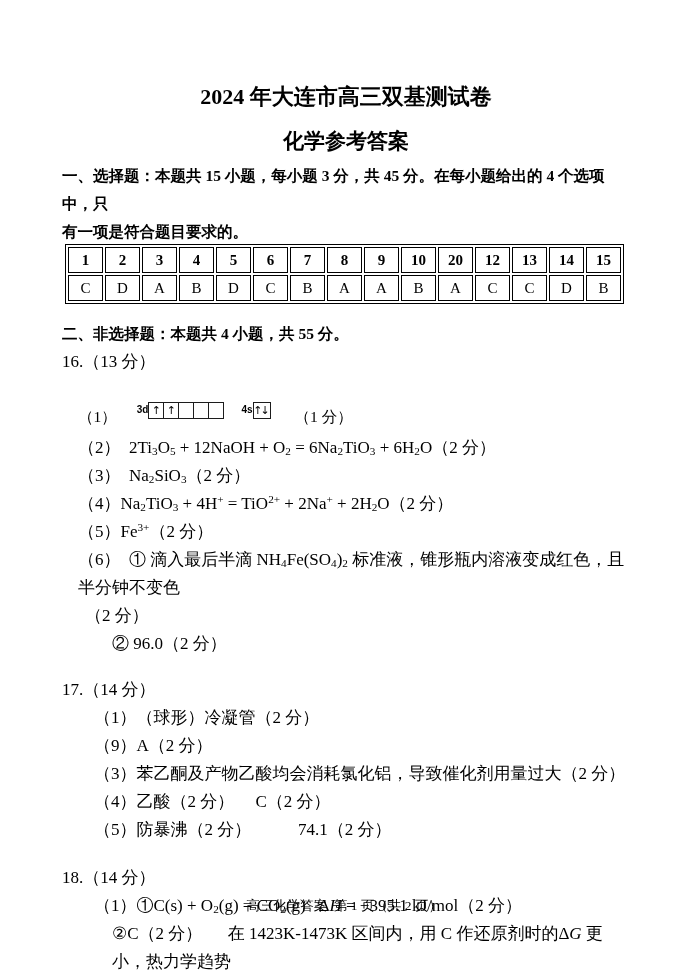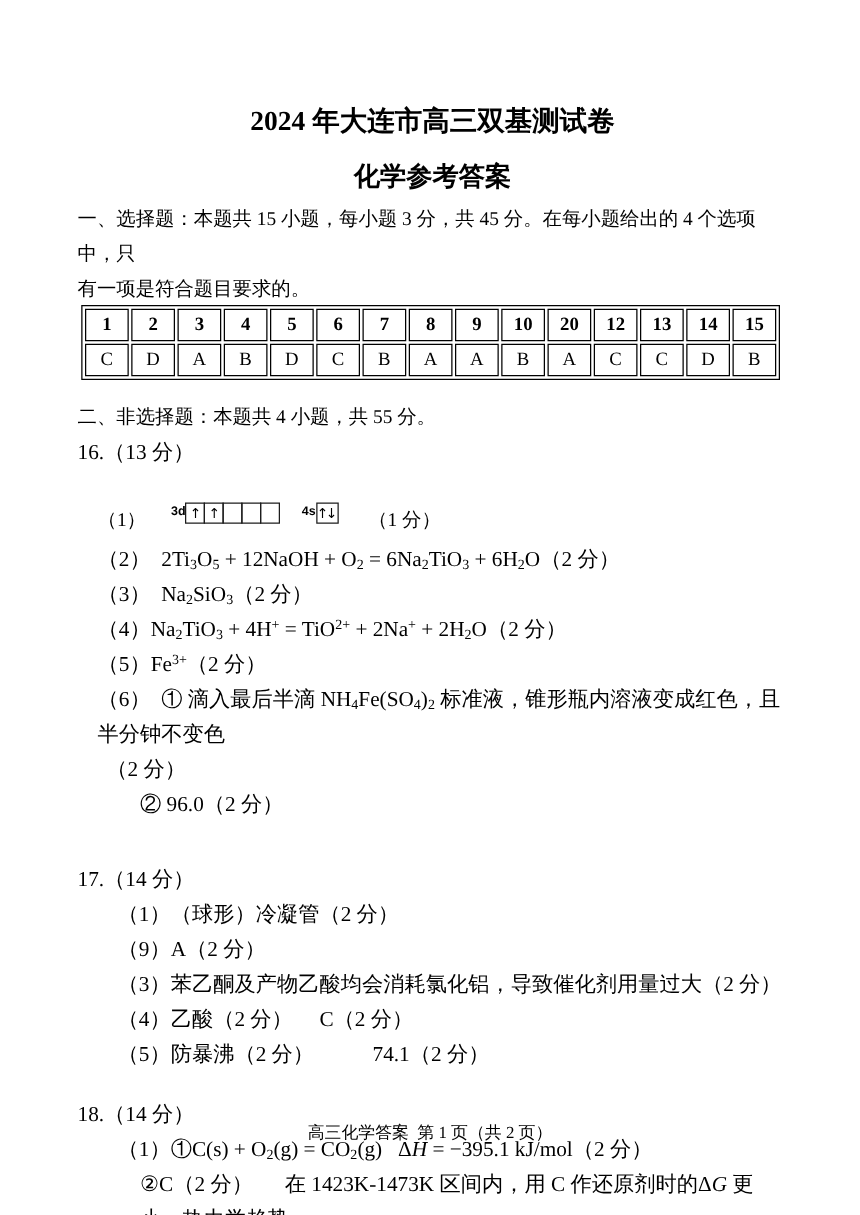--- a/index.html
+++ b/index.html
@@ -16,28 +16,28 @@
   }
   .title {
     font-size: 22px; font-weight: bold; text-align: center;
     margin: 0; line-height: 26px; white-space: pre-wrap;
   }
   .subtitle {
     font-size: 21px; font-weight: bold; text-align: center;
     margin: 18px 0 0; line-height: 26px; white-space: pre-wrap;
   }
   .heading {
-    font-weight: normal; font-size: 15.5px; line-height: 28px;
+    font-weight: bold; font-size: 15.5px; line-height: 28px;
     margin: 0; white-space: pre-wrap;
   }
   .line {
     font-size: 17px; line-height: 28px; margin: 0; white-space: pre-wrap;
   }
   .mt8  { margin-top: 8px; }
-  .mt14 { margin-top: 32px; }
+  .mt14 { margin-top: 18px; }
   .mt16 { margin-top: 16px; }
   .mt20 { margin-top: 20px; }
   .ml16 { margin-left: 16px; }
   .ml20 { margin-left: 32px; }
   .ml23 { margin-left: 23px; }
   .ml50 { margin-left: 50px; }
   sub, sup { font-size: 66%; line-height: 0; }
   sup { vertical-align: 0.55em; }
   sub { vertical-align: -0.2em; }
 

